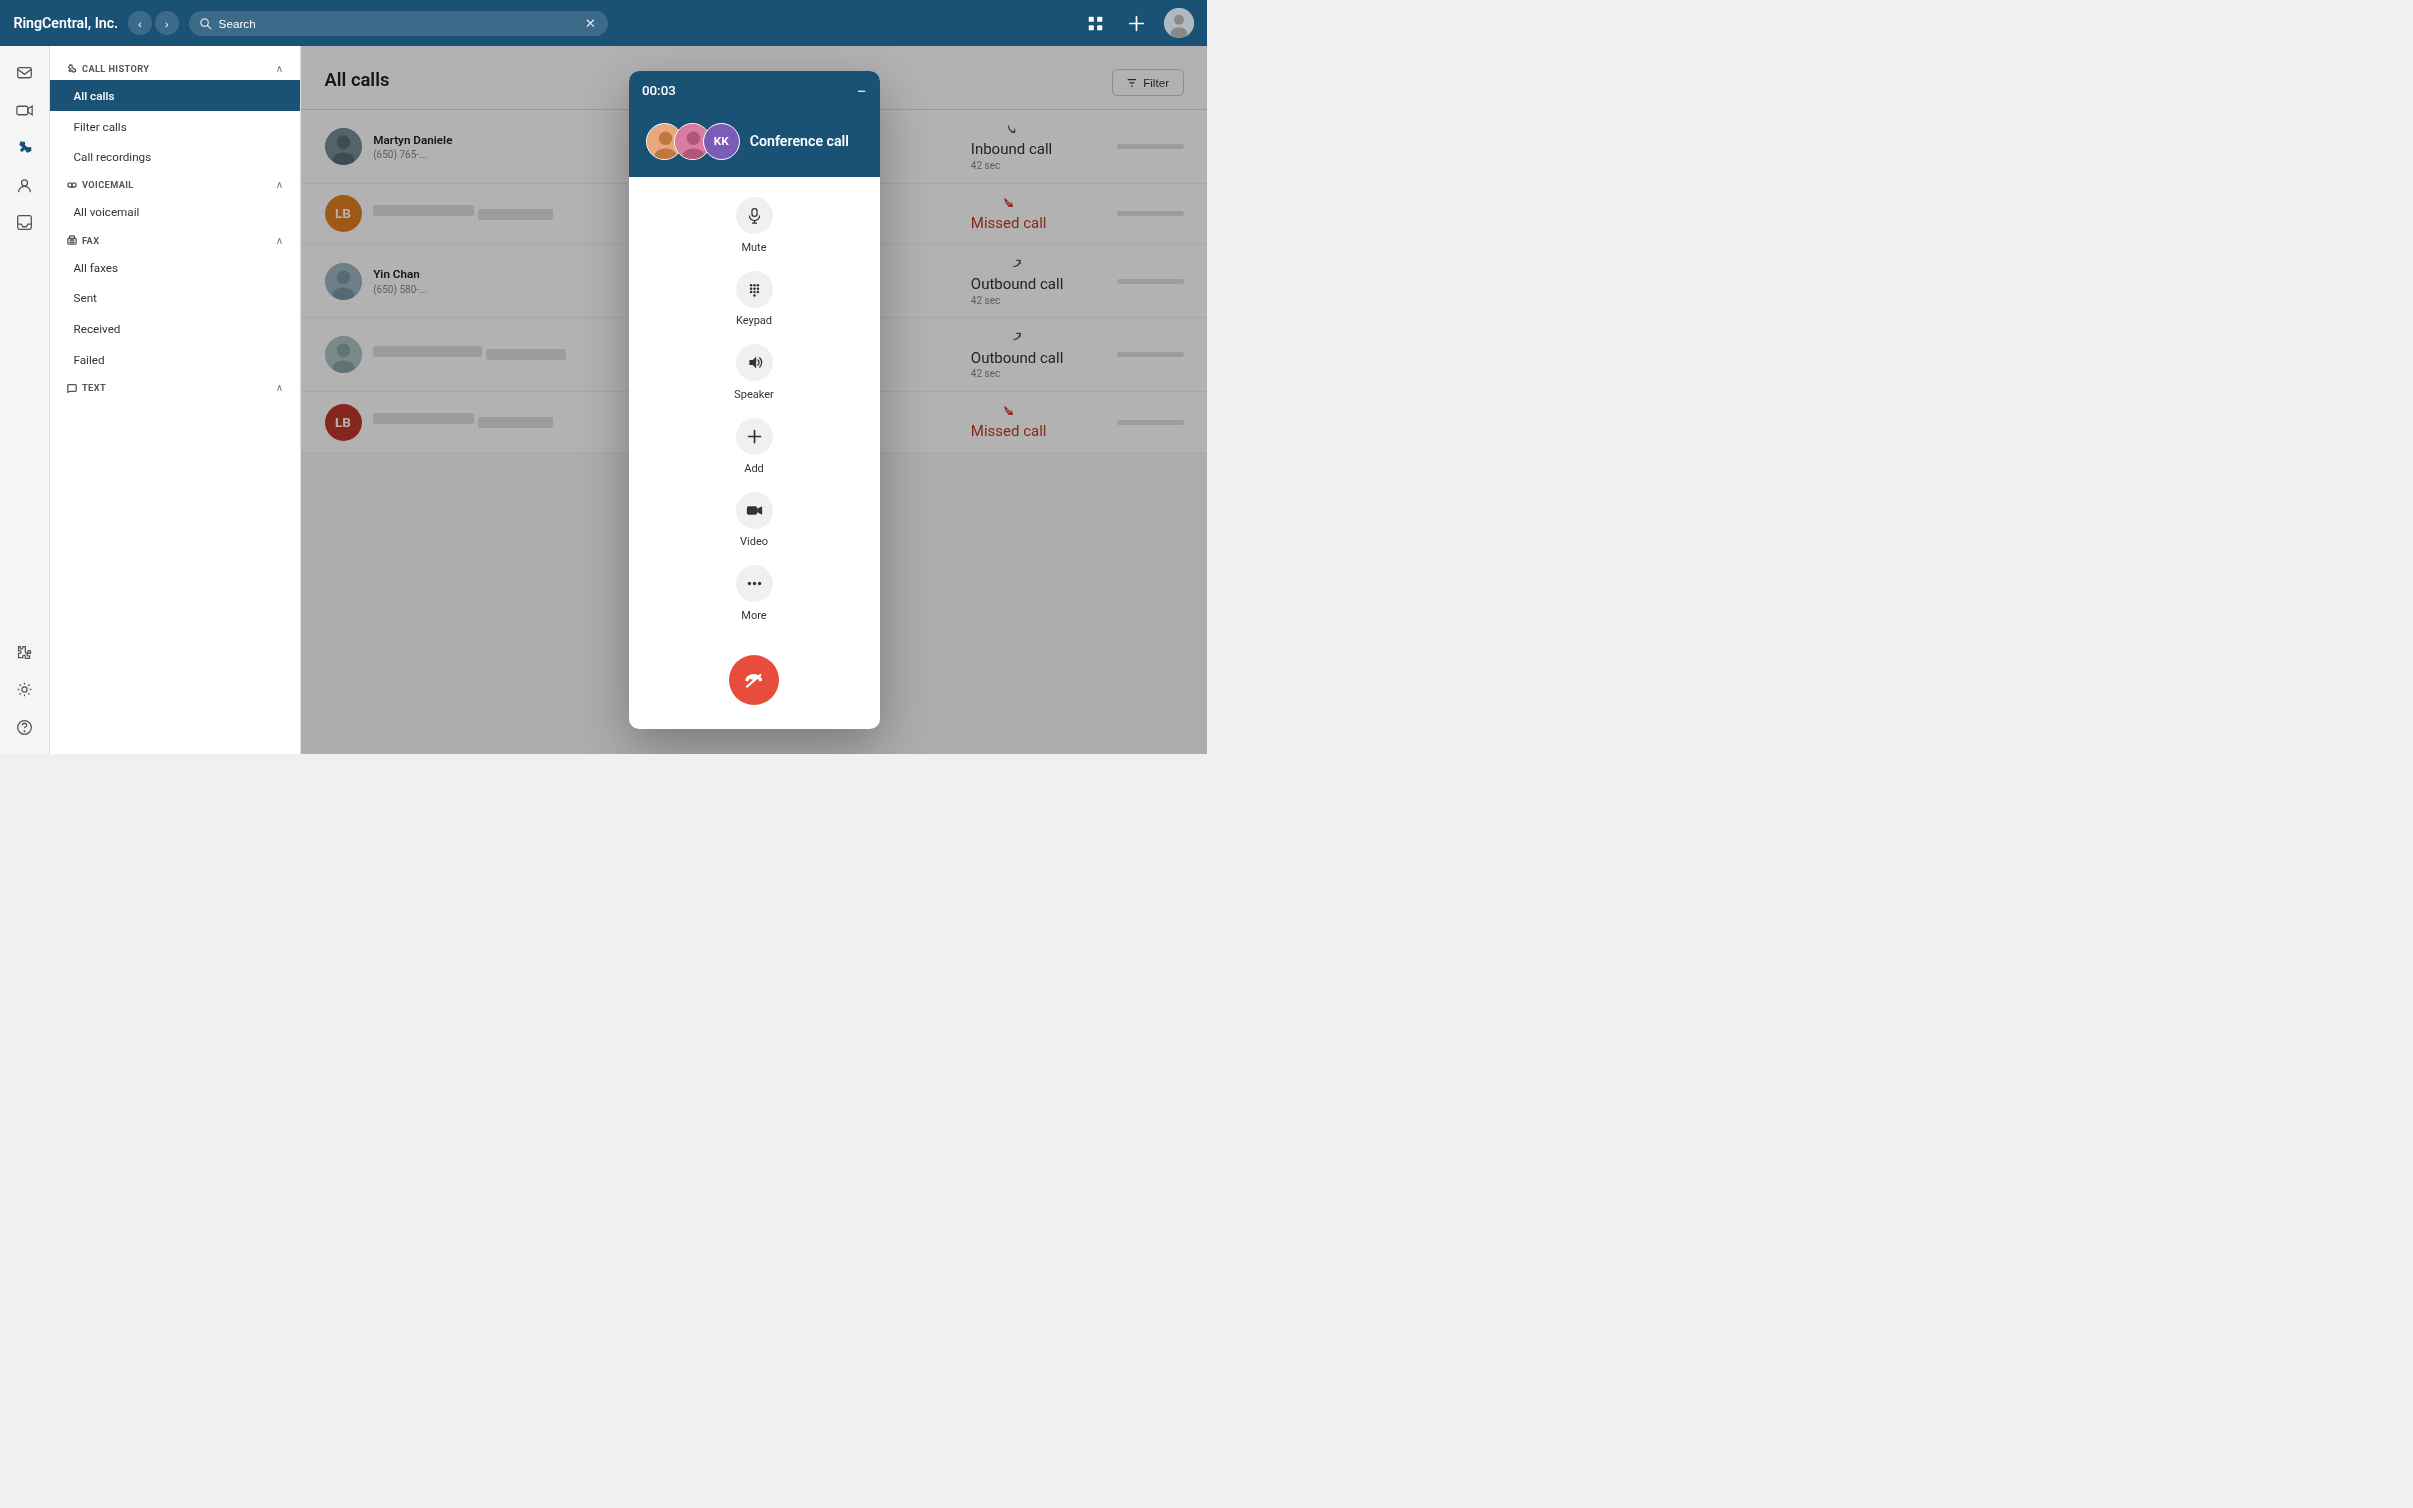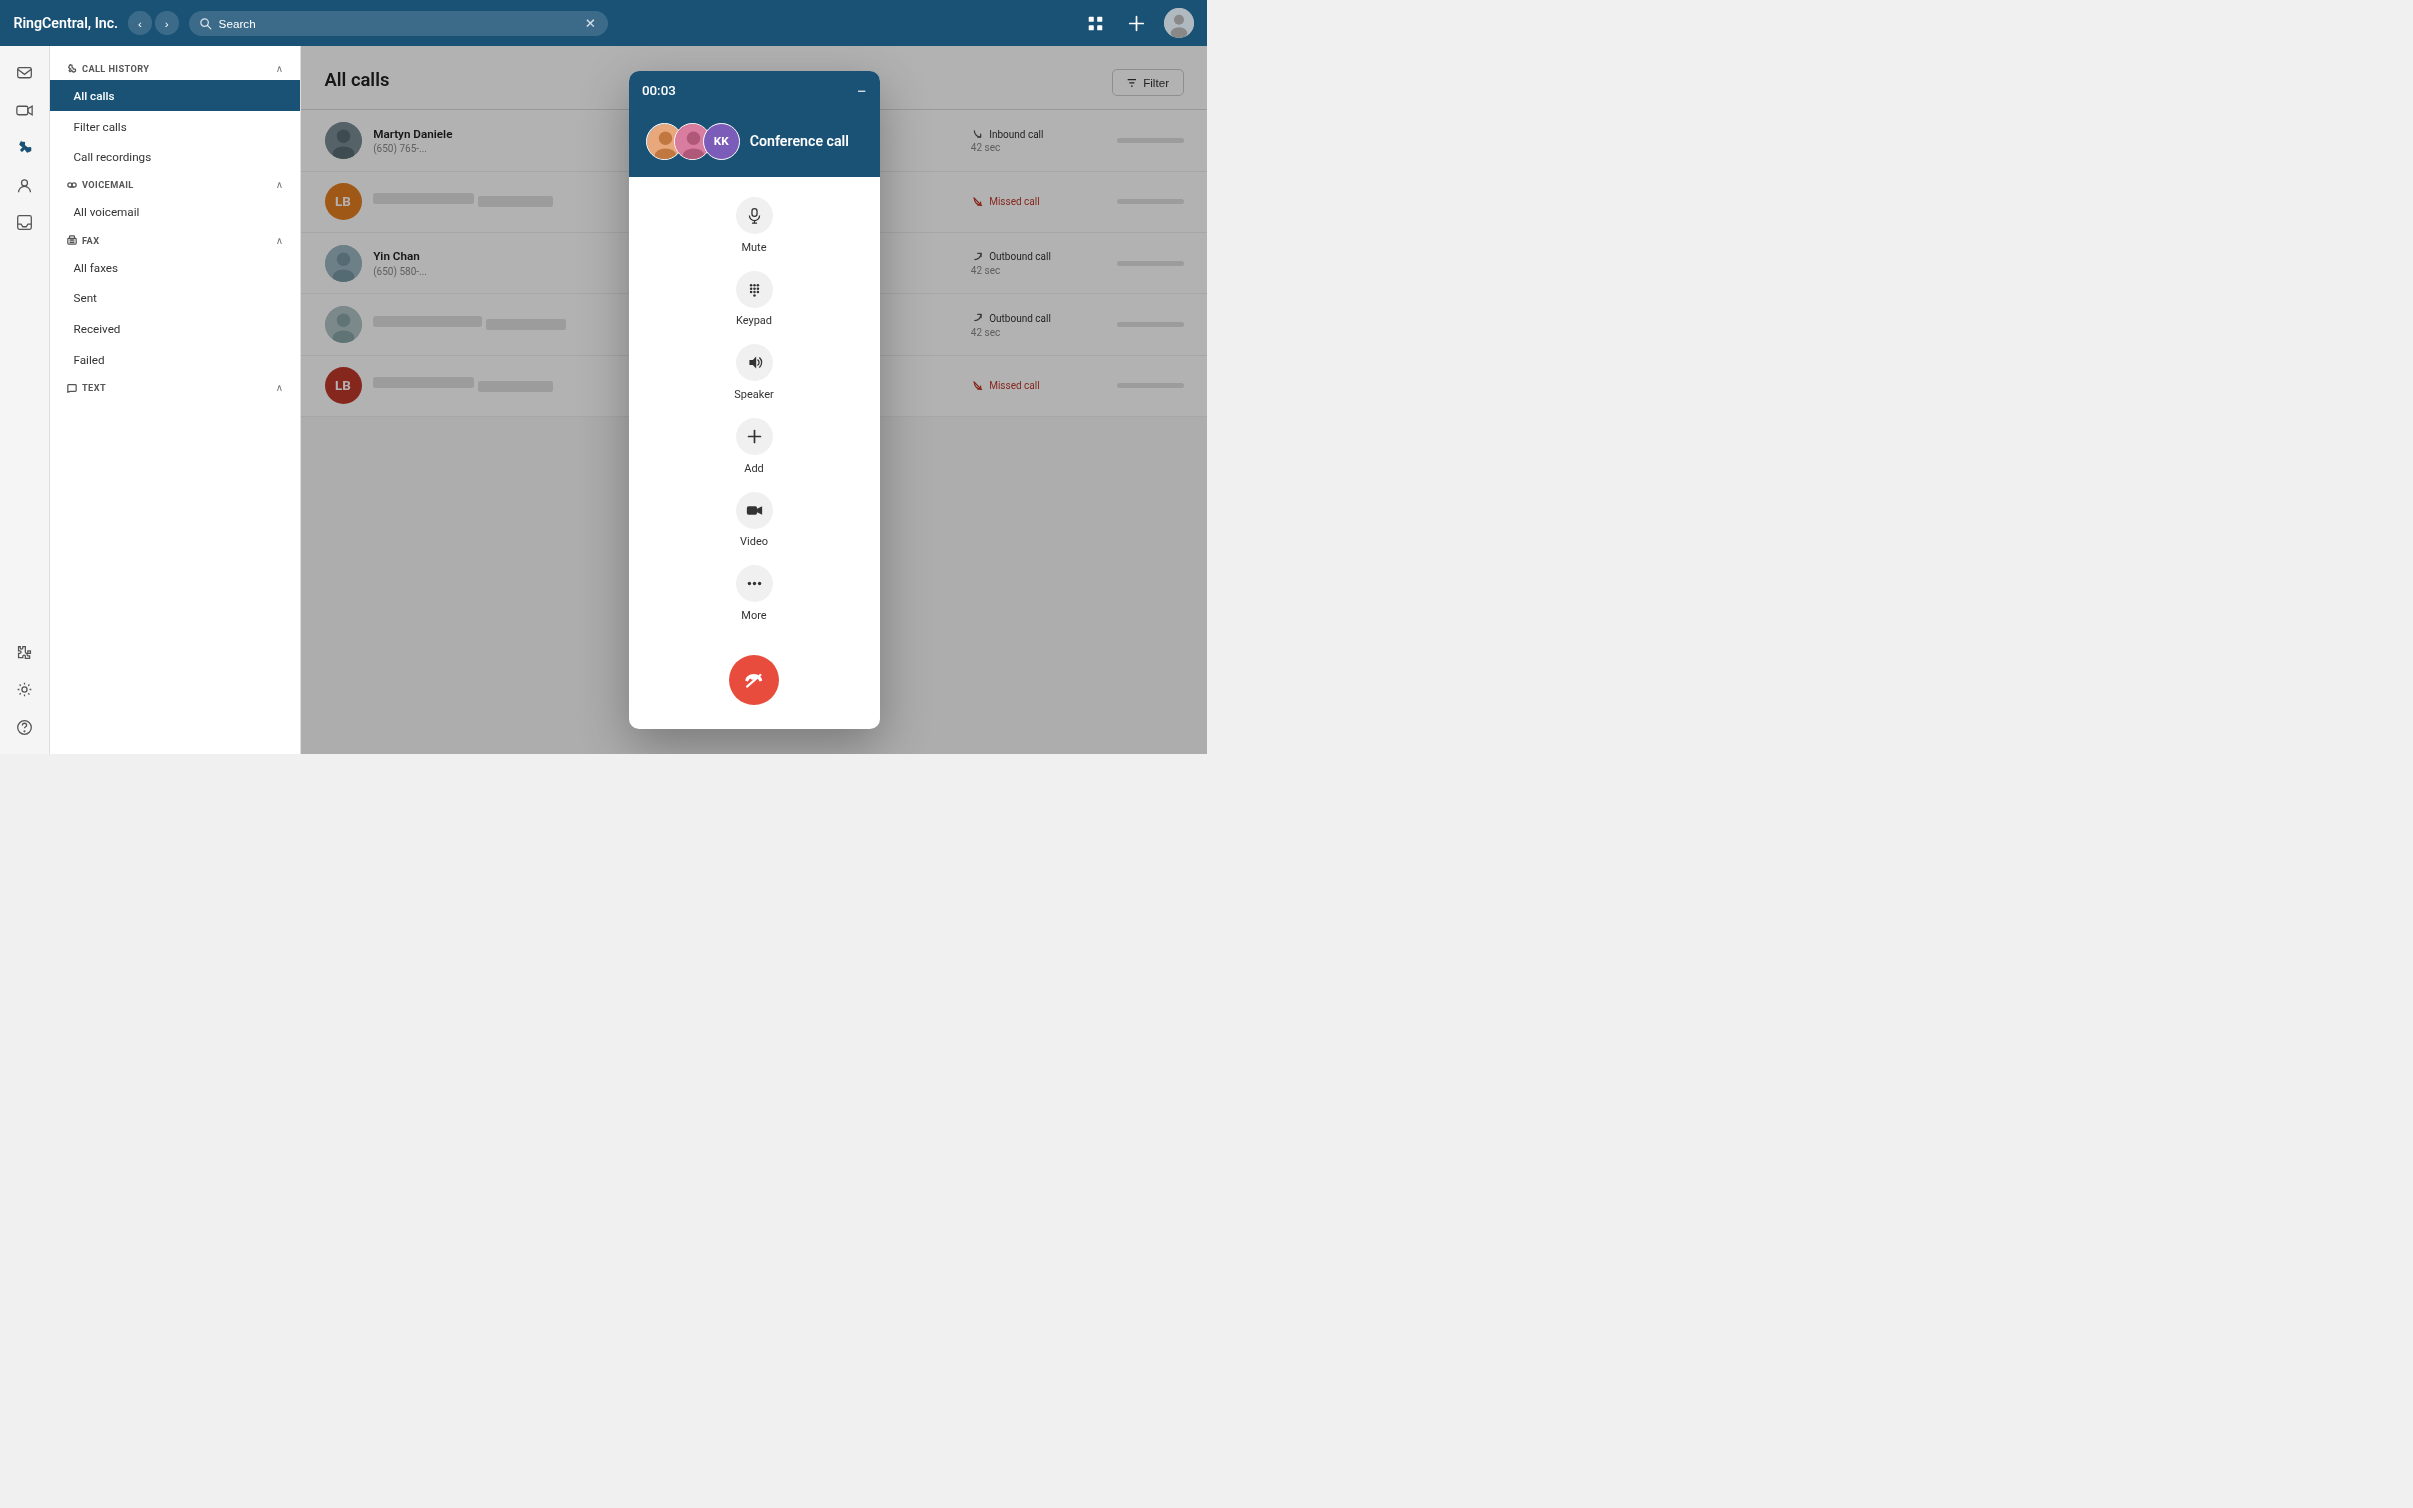--- a/index.html
+++ b/index.html
@@ -45,21 +45,21 @@
     .filter-btn { display: flex; align-items: center; gap: 5px; border: 0.8px solid #ccc; background: white; padding: 5.9px 13.4px; border-radius: 5px; cursor: pointer; font-size: 11.7px; color: #333; margin-top: 6px; }
 
     
     .call-list { padding: 0; }
     .call-item { display: flex; align-items: center; padding: 11.7px 23.5px; background: white; border-bottom: 0.8px solid #f0f0f0; gap: 11.7px; }
     .call-avatar { width: 37px; height: 37px; border-radius: 50%; flex-shrink: 0; overflow: hidden; display: flex; align-items: center; justify-content: center; font-weight: bold; font-size: 13.4px; color: white; }
     .call-info { flex: 1; min-width: 0; }
     .call-name { font-size: 11.7px; font-weight: 600; color: #222; margin-bottom: 2.5px; }
     .call-number { font-size: 10px; color: #888; }
     .blurred-text { background: #e0e0e0; border-radius: 2.5px; height: 11px; display: inline-block; }
-    .call-status { display: flex; align-items: center; gap: 5px; font-size: 10px; }
+    .call-status { display: flex; align-items: center; gap: 5px; font-size: 15px; flex-direction: column; }
     .call-status.inbound { color: #333; }
     .call-status.missed { color: #c0392b; }
     .call-status.outbound { color: #333; }
     .call-duration { font-size: 10px; color: #888; margin-top: 1.7px; }
     .call-time-bar { width: 67px; height: 5px; background: #e0e0e0; border-radius: 2.5px; }
 
     
     .overlay { position: absolute; top: 0; left: 0; right: 0; bottom: 0; background: rgba(0,0,0,0.3); z-index: 50; display: flex; align-items: center; justify-content: center; }
 
     

